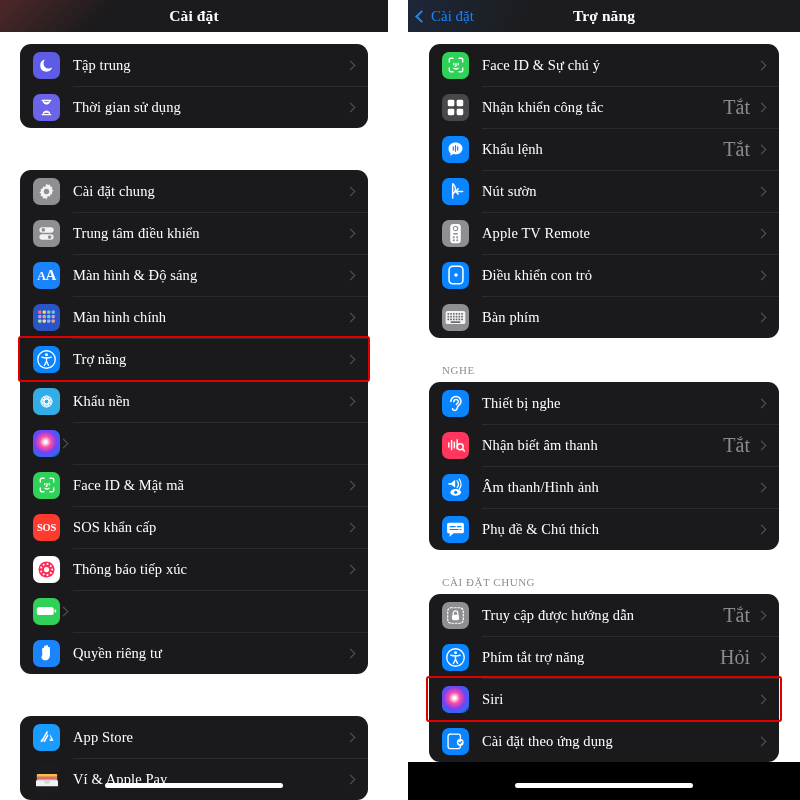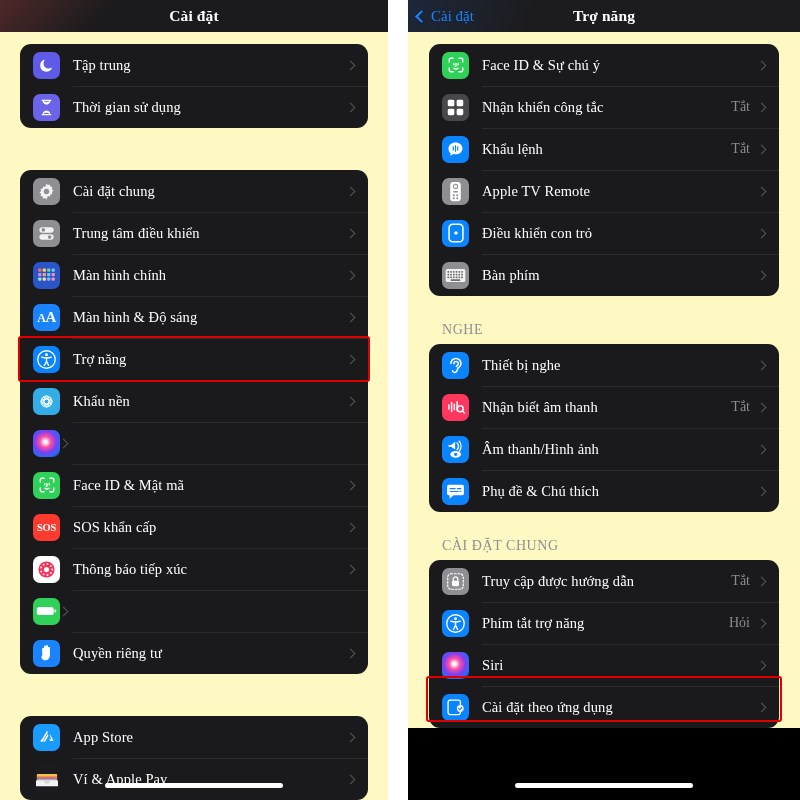--- a/index.html
+++ b/index.html
@@ -22,38 +22,38 @@
   .nav-tint-r { position:absolute; left:0; top:0; width:150px; height:32px;
               background:linear-gradient(110deg, rgba(30,48,80,.55), rgba(28,28,30,0) 80%); }
   .nav-title { position:relative; color:#ffffff; font-size:15.5px; font-weight:bold; letter-spacing:.1px; z-index:2; }
   .nav-back { position:absolute; left:9px; top:0; height:32px; display:flex; align-items:center;
               gap:4px; color:#1a84ff; font-size:15px; z-index:2; }
   .nav-back .chev { display:inline-block; width:9px; height:9px;
                     border-left:2.2px solid #1a84ff; border-bottom:2.2px solid #1a84ff;
                     transform:rotate(45deg); margin-right:1px; }
 
   
-  .body { position:relative; width:100%; background:#fef9c3; }
+  .body { position:relative; width:100%; background:#ffffff; }
 
   .group { position:relative; margin:0 20px; background:#1a1a1c; border-radius:11px; overflow:hidden; }
   .panel-right .group { margin:0 21px; }
 
   .row { position:relative; display:flex; align-items:center; height:42px; padding:0 12px 0 13px; }
   .row + .row::before { content:""; position:absolute; left:53px; right:0; top:0; height:1px; background:#2b2b2d; }
 
   .ic { width:27px; height:27px; border-radius:7px; flex:0 0 27px;
         display:flex; align-items:center; justify-content:center; position:relative; overflow:hidden; }
   .ic svg { display:block; }
 
   .row-label { flex:1; color:#ffffff; font-size:14.5px; margin-left:13px; white-space:nowrap; letter-spacing:.1px; }
-  .row-value { color:#8b8b8f; font-size:14px; margin-right:8px; white-space:nowrap; }
+  .row-value { color:#8b8b8f; font-size:20px; margin-right:8px; white-space:nowrap; }
   .chevron { width:7px; height:7px; border-right:1.8px solid #575759; border-top:1.8px solid #575759;
              transform:rotate(45deg); flex:0 0 7px; margin-right:2px; }
 
-  .sec-head { color:#8e8e93; font-size:14px; letter-spacing:.55px; padding:0 0 6px 34px; }
+  .sec-head { color:#8e8e93; font-size:11px; letter-spacing:.55px; padding:0 0 6px 34px; }
 
   .gap-lg { height:42px; }
   .gap-md { height:26px; }
   .gap-sm { height:12px; }
 
   .home-ind { position:absolute; bottom:12px; left:50%; transform:translateX(-50%);
               width:178px; height:5px; border-radius:3px; background:#ffffff; }
 
   .hl { position:absolute; border:2.5px solid #e00000; border-radius:3px; pointer-events:none; z-index:20; }
 </style>
@@ -106,20 +106,27 @@
           <div class="row">
             <div class="ic" style="background: rgb(142, 142, 147);">
               <svg width="19" height="19" viewBox="0 0 24 24">
                 <rect x="3" y="4" width="18" height="7" rx="3.5" fill="#f2f2f2"></rect>
                 <circle cx="8" cy="7.5" r="2.3" fill="#8e8e93"></circle>
                 <rect x="3" y="13" width="18" height="7" rx="3.5" fill="#f2f2f2"></rect>
                 <circle cx="16" cy="16.5" r="2.3" fill="#8e8e93"></circle>
               </svg>
             </div>
             <div class="row-label">Trung tâm điều khiển</div>
+            <div class="chevron"></div>
+          </div>
+          <div class="row">
+            <div class="ic" style="background: rgb(26, 132, 255);">
+              <span style="color:#fff;font-size:12px;font-weight:bold;letter-spacing:-.5px;">A<span style="font-size:15px;">A</span></span>
+            </div>
+            <div class="row-label">Màn hình &amp; Độ sáng</div>
             <div class="chevron"></div>
           </div>
           <div class="row">
             <div class="ic" style="background: rgb(42, 85, 200);">
               <svg width="21" height="21" viewBox="0 0 24 24">
                 <rect x="2.5" y="4" width="3.7" height="3.7" rx="1" fill="#ff6b6b"></rect>
                 <rect x="7.6" y="4" width="3.7" height="3.7" rx="1" fill="#ffd166"></rect>
                 <rect x="12.7" y="4" width="3.7" height="3.7" rx="1" fill="#7bd389"></rect>
                 <rect x="17.799999999999997" y="4" width="3.7" height="3.7" rx="1" fill="#6ec2f7"></rect>
                 <rect x="2.5" y="9.1" width="3.7" height="3.7" rx="1" fill="#c792ea"></rect>
@@ -129,27 +136,20 @@
                 <rect x="2.5" y="14.2" width="3.7" height="3.7" rx="1" fill="#9ae6b4"></rect>
                 <rect x="7.6" y="14.2" width="3.7" height="3.7" rx="1" fill="#ffd39b"></rect>
                 <rect x="12.7" y="14.2" width="3.7" height="3.7" rx="1" fill="#8ab6f9"></rect>
                 <rect x="17.799999999999997" y="14.2" width="3.7" height="3.7" rx="1" fill="#ef9a9a"></rect>
               </svg>
             </div>
             <div class="row-label">Màn hình chính</div>
             <div class="chevron"></div>
           </div>
           <div class="row">
-            <div class="ic" style="background: rgb(26, 132, 255);">
-              <span style="color:#fff;font-size:12px;font-weight:bold;letter-spacing:-.5px;">A<span style="font-size:15px;">A</span></span>
-            </div>
-            <div class="row-label">Màn hình &amp; Độ sáng</div>
-            <div class="chevron"></div>
-          </div>
-          <div class="row">
             <div class="ic" style="background: rgb(10, 132, 255);">
               <svg width="21" height="21" viewBox="0 0 24 24">
                 <circle cx="12" cy="12" r="10" fill="none" stroke="#fff" stroke-width="1.5"></circle>
                 <circle cx="12" cy="6.6" r="1.7" fill="#fff"></circle>
                 <path d="M6.5 9.3c3.6 1.2 7.4 1.2 11 0" stroke="#fff" stroke-width="1.6" stroke-linecap="round" fill="none"></path>
                 <path d="M12 9.8v4.4M12 14.2l-2.4 4.6M12 14.2l2.4 4.6" stroke="#fff" stroke-width="1.6" stroke-linecap="round" fill="none"></path>
               </svg>
             </div>
             <div class="row-label">Trợ năng</div>
             <div class="chevron"></div>
@@ -307,20 +307,33 @@
             <div class="ic" style="background: rgb(10, 132, 255);">
               <svg width="19" height="19" viewBox="0 0 24 24">
                 <path d="M12 3.2c5 0 8.8 3.2 8.8 7.4S17 18 12 18c-.9 0-1.8-.1-2.6-.3L5 19.8l.9-3.1C4 15.4 3.2 13.2 3.2 10.6 3.2 6.4 7 3.2 12 3.2z" fill="#fff"></path>
                 <g stroke="#0a84ff" stroke-width="1.5" stroke-linecap="round">
                   <path d="M9.2 8.5v4.2M12 7v7.2M14.8 8.5v4.2"></path>
                 </g>
               </svg>
             </div>
             <div class="row-label">Khẩu lệnh</div>
             <div class="row-value">Tắt</div>
+            <div class="chevron"></div>
+          </div>
+          <div class="row">
+            <div class="ic" style="background: rgb(10, 132, 255);">
+              <svg width="20" height="20" viewBox="0 0 24 24">
+                <g stroke="#fff" stroke-width="1.8" fill="none" stroke-linecap="round" stroke-linejoin="round">
+                  <path d="M8 3.5c0 6 0 11 0 17"></path>
+                  <path d="M8.2 3.5c4 2.5 4.4 8.5.6 11.5"></path>
+                  <path d="M20 12.5H11.5M14.6 9.3l-3.2 3.2 3.2 3.2"></path>
+                </g>
+              </svg>
+            </div>
+            <div class="row-label">Nút sườn</div>
             <div class="chevron"></div>
           </div>
           <div class="row">
             <div class="ic" style="background: rgb(142, 142, 147);">
               <svg width="13" height="21" viewBox="0 0 14 24">
                 <rect x="1" y="1" width="12" height="22" rx="3.4" fill="#fff"></rect>
                 <circle cx="7" cy="6.2" r="2.5" fill="none" stroke="#8e8e93" stroke-width="1.2"></circle>
                 <rect x="4.2" y="11.4" width="5.6" height="1.6" rx=".8" fill="#8e8e93"></rect>
                 <circle cx="5" cy="16.4" r="1.2" fill="#8e8e93"></circle>
                 <circle cx="9" cy="16.4" r="1.2" fill="#8e8e93"></circle>

